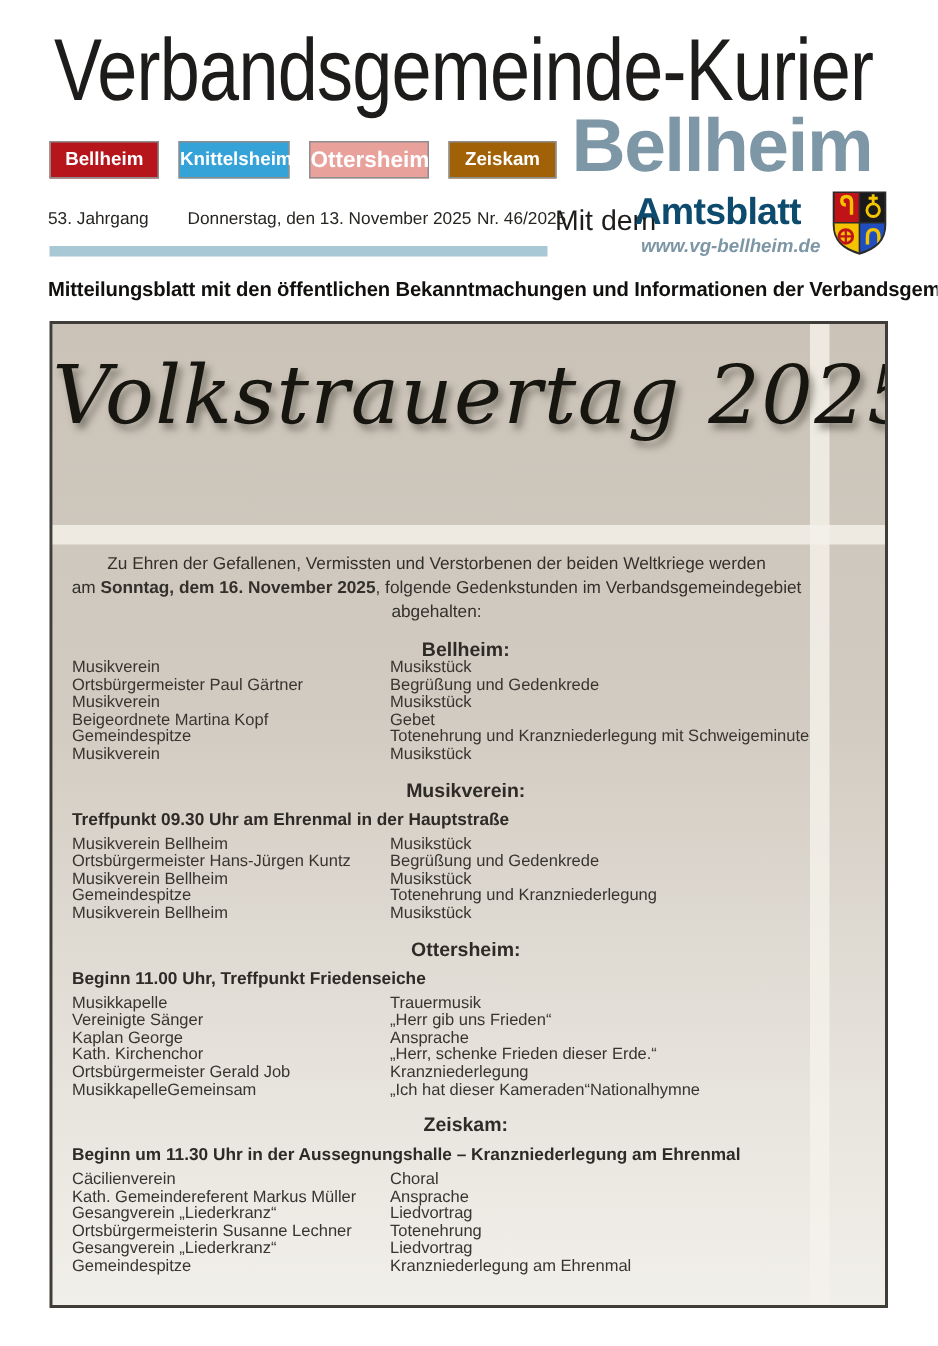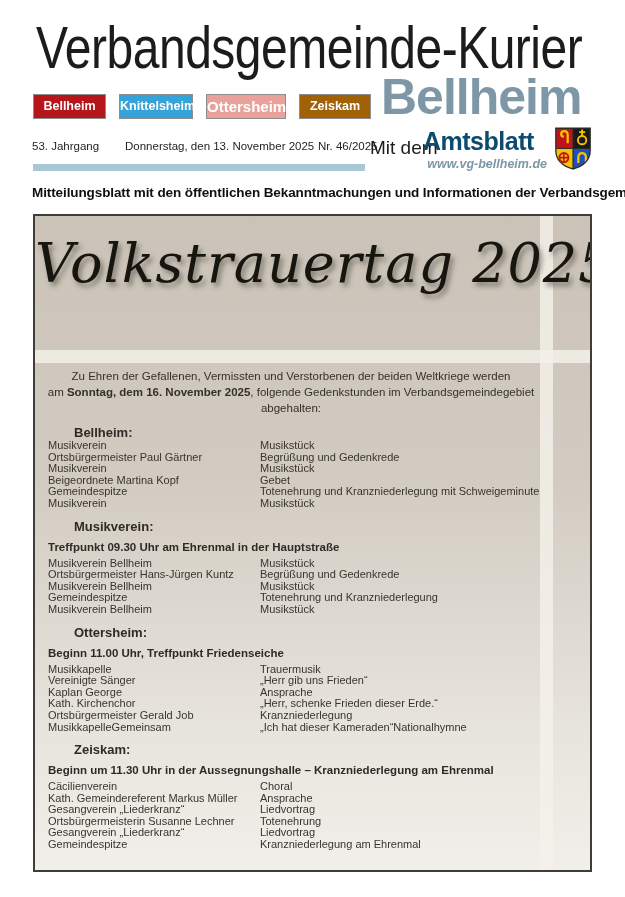--- a/index.html
+++ b/index.html
@@ -59,21 +59,21 @@
 
   .headline {
     position:absolute; top:16px; left:0; width:512px; text-align:center;
     font-family:"DejaVu Serif", "Liberation Serif", serif; font-style:italic;
     font-size:54px; color:#17150f; letter-spacing:1px; white-space:nowrap;
     text-shadow:3px 4px 5px rgba(60,55,45,0.5);
   }
 
   .panel-content { position:absolute; top:152px; left:0; width:512px; }
   .intro { text-align:center; font-size:11.5px; line-height:16px; color:#33302c; }
-  .section-name { font-size:13px; font-weight:bold; margin-top:9px; color:#2e2b27;padding-left:39px; }
+  .section-name { text-align:center; font-size:13px; font-weight:bold; margin-top:9px; color:#2e2b27;padding-left:39px; }
   .meeting { font-size:11.5px; font-weight:bold; margin:7px 0 5px 13px; color:#2e2b27; }
   .rows { margin-left:13px; }
   .row { display:flex; font-size:11px; line-height:11.6px; }
   .row .cell-left { flex:none; width:212px; }
   .row .cell-right { flex:1; padding-right:6px; }
 </style>
 </head>
 <body>
 
 <div class="abs masthead-title">Verbandsgemeinde-Kurier</div>

